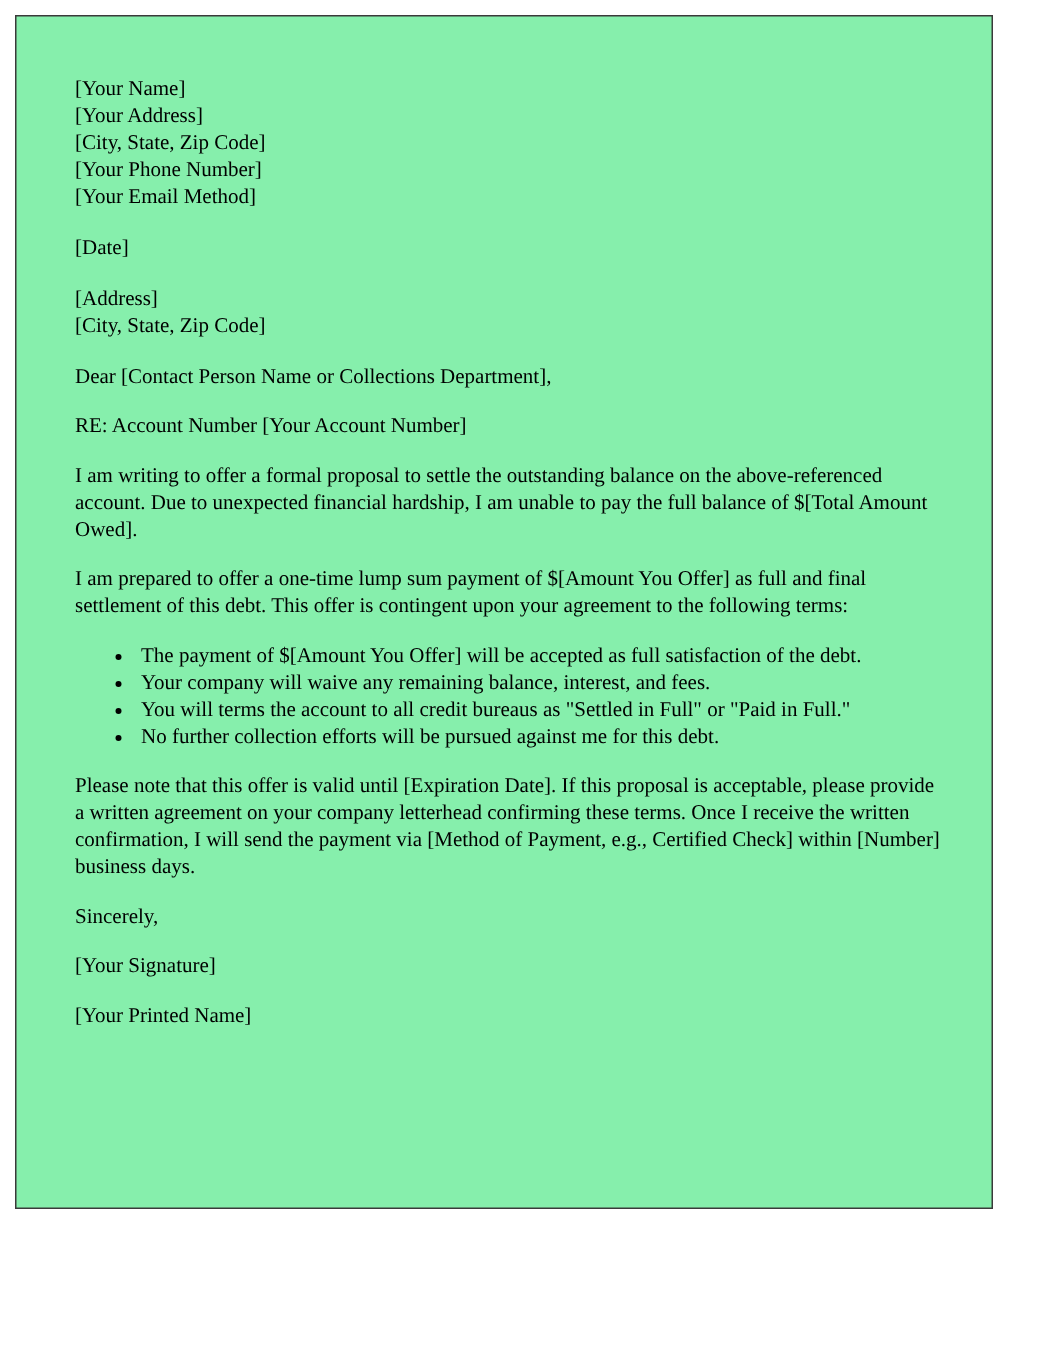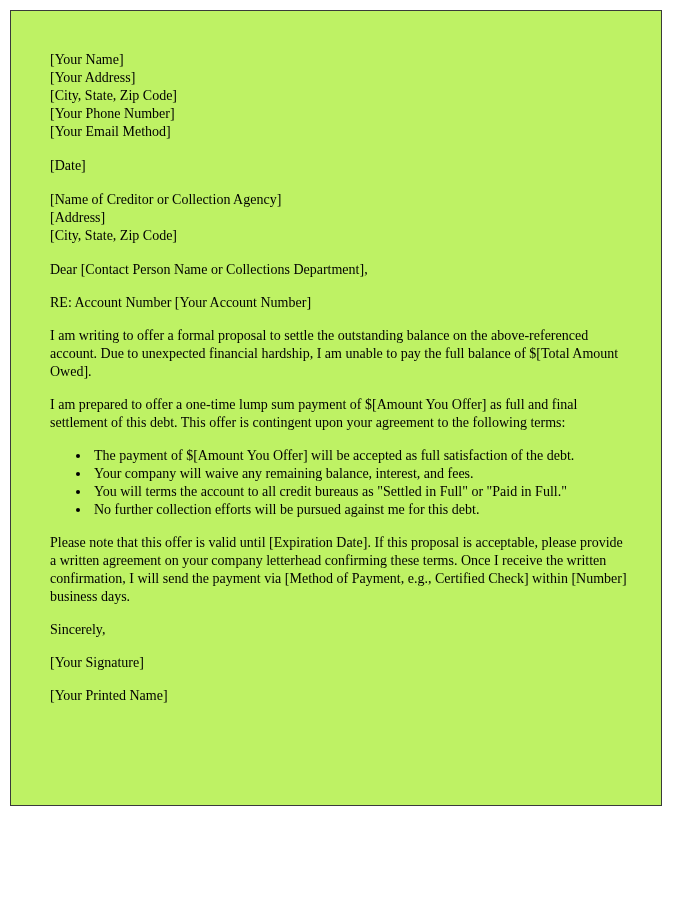--- a/index.html
+++ b/index.html
@@ -12,21 +12,21 @@
     font-family: "Liberation Serif", "DejaVu Serif", serif;
     color: #000000;
   }
   .sheet {
     position: absolute;
     left: 10px;
     top: 10px;
     width: 652px;
     height: 796px;
     border: 1px solid #3a3a3a;
-    background: #bef264;
+    background: #86efac;
     padding: 40px 30px 0 39px;
     font-size: 14px;
     line-height: 18px;
   }
   .block {
     margin: 0 0 16px 0;
   }
   .line {
     margin: 0;
     padding: 0;
@@ -56,21 +56,20 @@
     <div class="line">[City, State, Zip Code]</div>
     <div class="line">[Your Phone Number]</div>
     <div class="line">[Your Email Method]</div>
   </div>
 
   <div class="block">
     <div class="line">[Date]</div>
   </div>
 
   <div class="block">
-    <div class="line">[Name of Creditor or Collection Agency]</div>
     <div class="line">[Address]</div>
     <div class="line">[City, State, Zip Code]</div>
   </div>
 
   <p>Dear [Contact Person Name or Collections Department],</p>
 
   <p>RE: Account Number [Your Account Number]</p>
 
   <p>I am writing to offer a formal proposal to settle the outstanding balance on the above-referenced account. Due to unexpected financial hardship, I am unable to pay the full balance of $[Total Amount Owed].</p>
 

